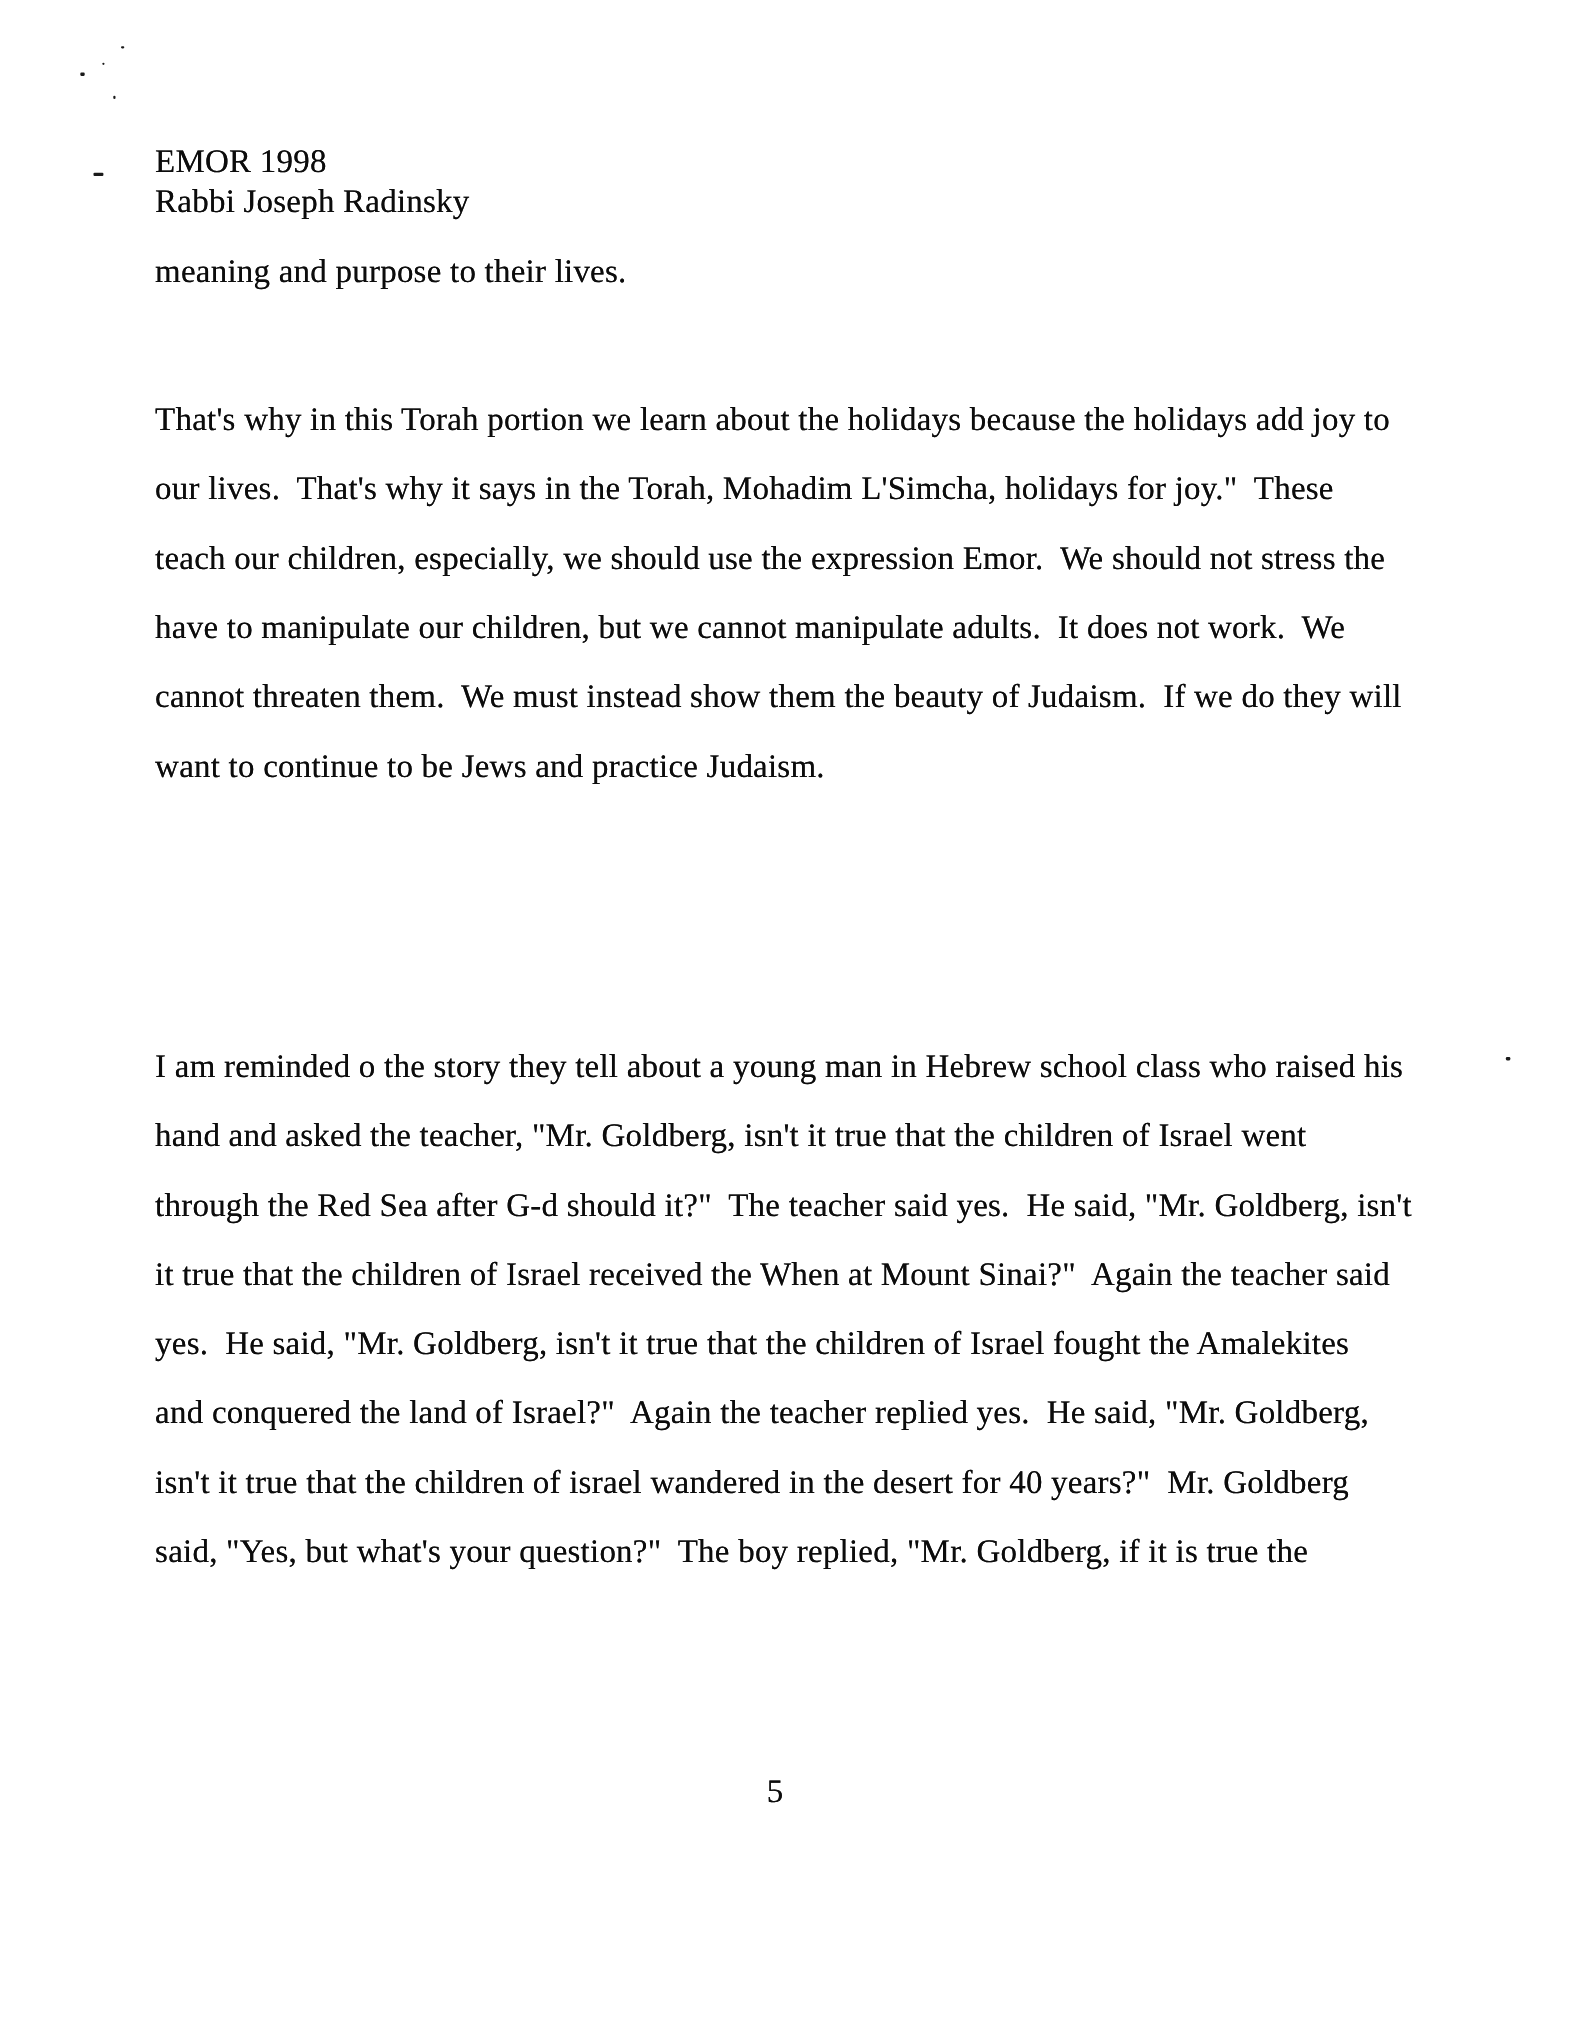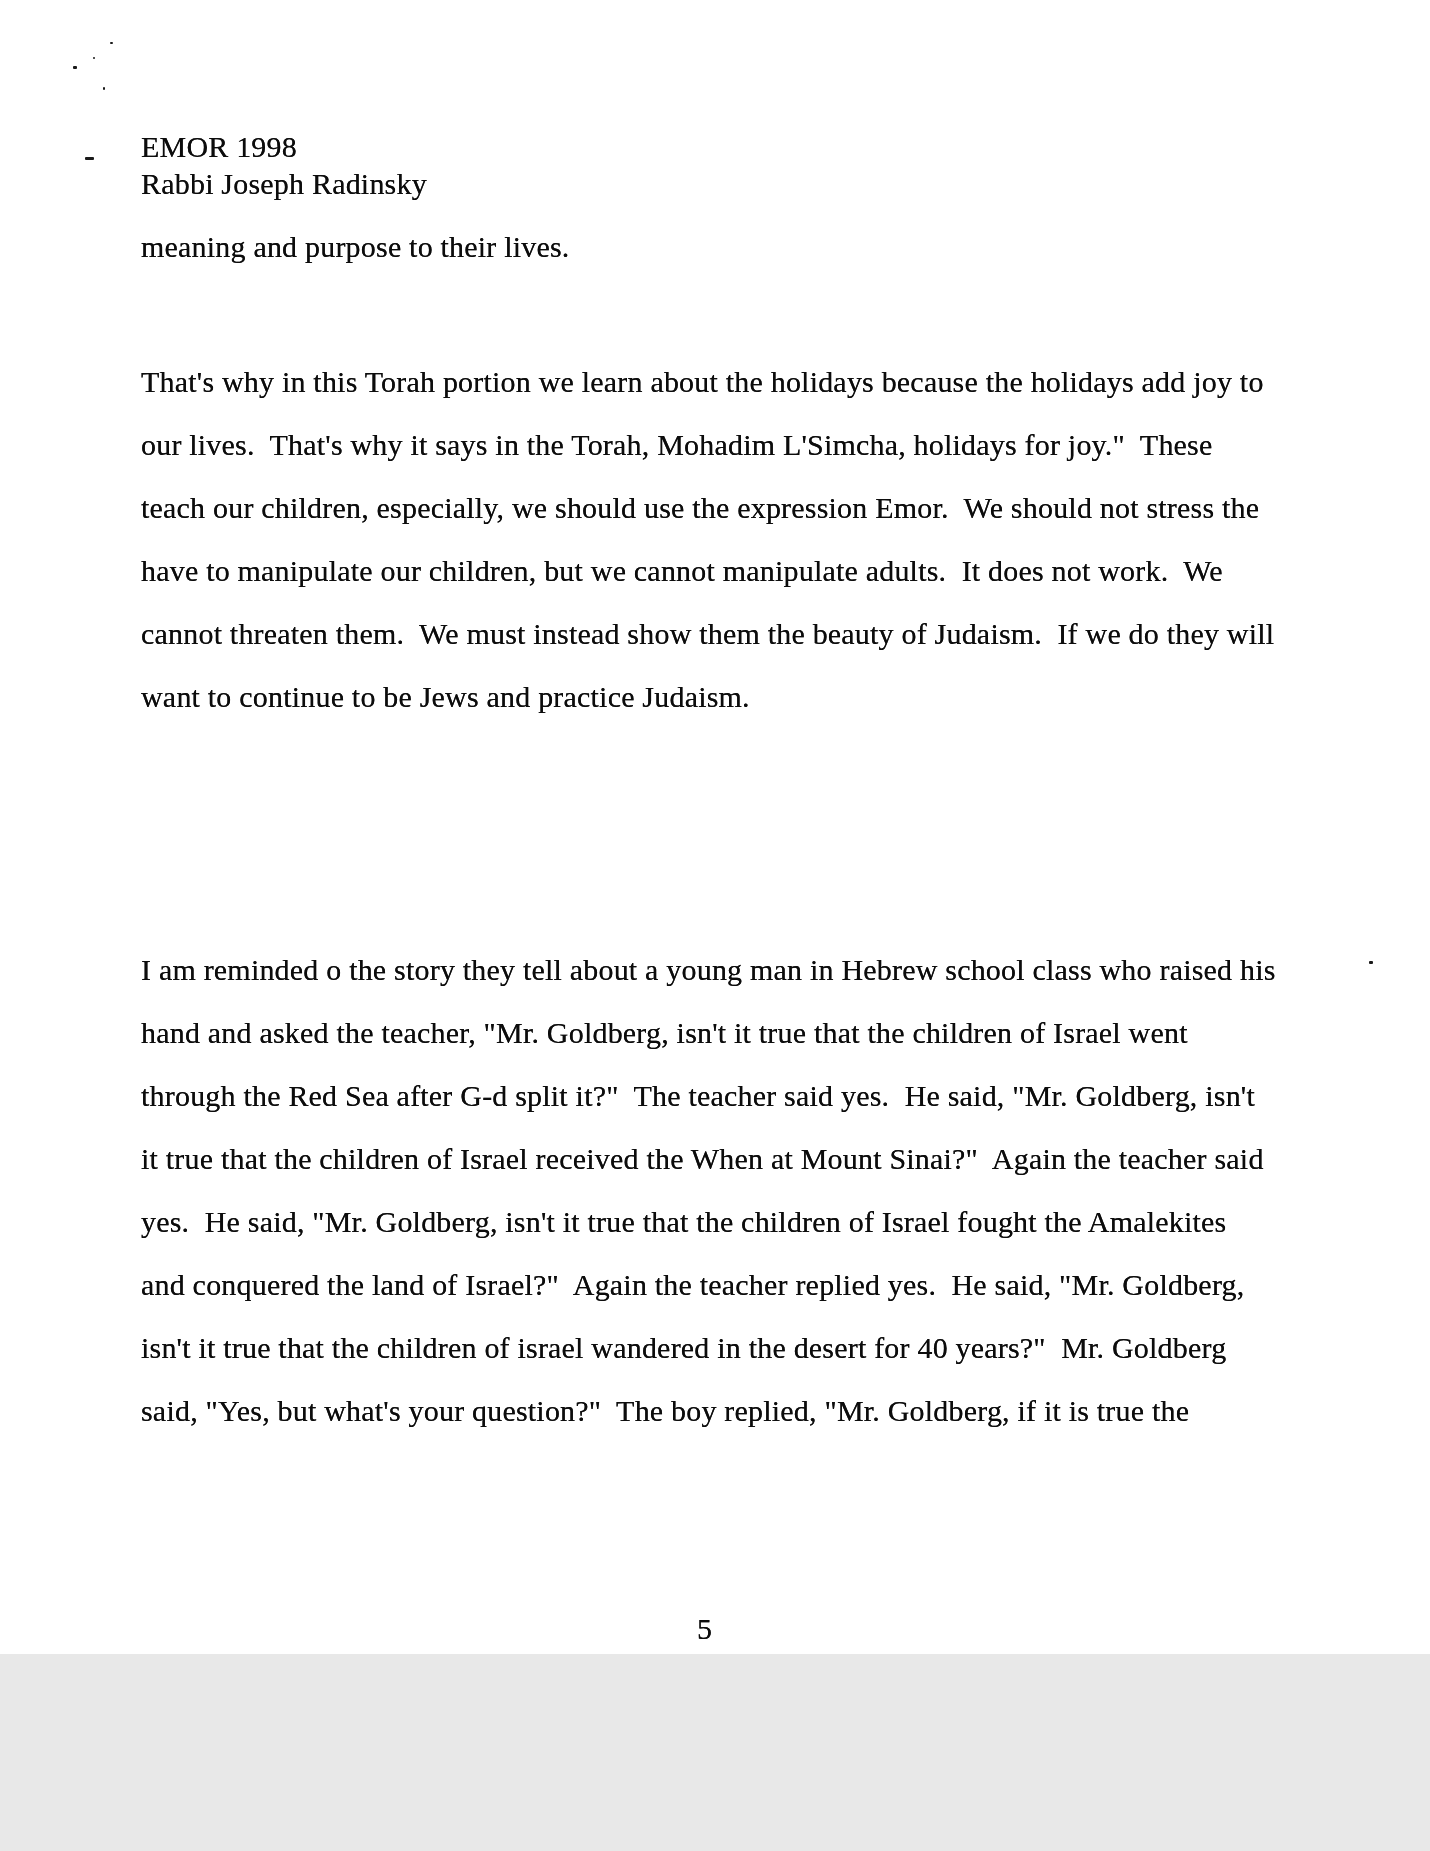--- a/index.html
+++ b/index.html
@@ -3,21 +3,21 @@
 <meta charset="utf-8">
 <style>
   html, body {
     margin: 0;
     padding: 0;
     background: #e8e8e8;
   }
   .page {
     position: relative;
     width: 1430px;
-    height: 1654px;
+    height: 1851px;
     background: #ffffff;
     overflow: hidden;
     font-family: "Liberation Serif", "DejaVu Serif", serif;
     color: #0c0c0c;
   }
   .txt {
     white-space: pre;          
     font-size: 30px;
     text-shadow: 0 0 0.6px rgba(10,10,10,0.85); 
     letter-spacing: 0.2px;
@@ -82,21 +82,21 @@
     <div class="txt">our lives.  That's why it says in the Torah, Mohadim L'Simcha, holidays for joy."  These</div>
     <div class="txt">teach our children, especially, we should use the expression Emor.  We should not stress the</div>
     <div class="txt">have to manipulate our children, but we cannot manipulate adults.  It does not work.  We</div>
     <div class="txt">cannot threaten them.  We must instead show them the beauty of Judaism.  If we do they will</div>
     <div class="txt">want to continue to be Jews and practice Judaism.</div>
   </div>
 
   <div class="body-paragraph" id="para-2">
     <div class="txt">I am reminded o the story they tell about a young man in Hebrew school class who raised his</div>
     <div class="txt">hand and asked the teacher, "Mr. Goldberg, isn't it true that the children of Israel went</div>
-    <div class="txt">through the Red Sea after G-d split it?"  The teacher said yes.  He said, "Mr. Goldberg, isn't</div>
+    <div class="txt">through the Red Sea after G-d should it?"  The teacher said yes.  He said, "Mr. Goldberg, isn't</div>
     <div class="txt">it true that the children of Israel received the When at Mount Sinai?"  Again the teacher said</div>
     <div class="txt">yes.  He said, "Mr. Goldberg, isn't it true that the children of Israel fought the Amalekites</div>
     <div class="txt">and conquered the land of Israel?"  Again the teacher replied yes.  He said, "Mr. Goldberg,</div>
     <div class="txt">isn't it true that the children of israel wandered in the desert for 40 years?"  Mr. Goldberg</div>
     <div class="txt">said, "Yes, but what's your question?"  The boy replied, "Mr. Goldberg, if it is true the</div>
   </div>
 
   <div class="page-number txt">5</div>
 
 </div>

